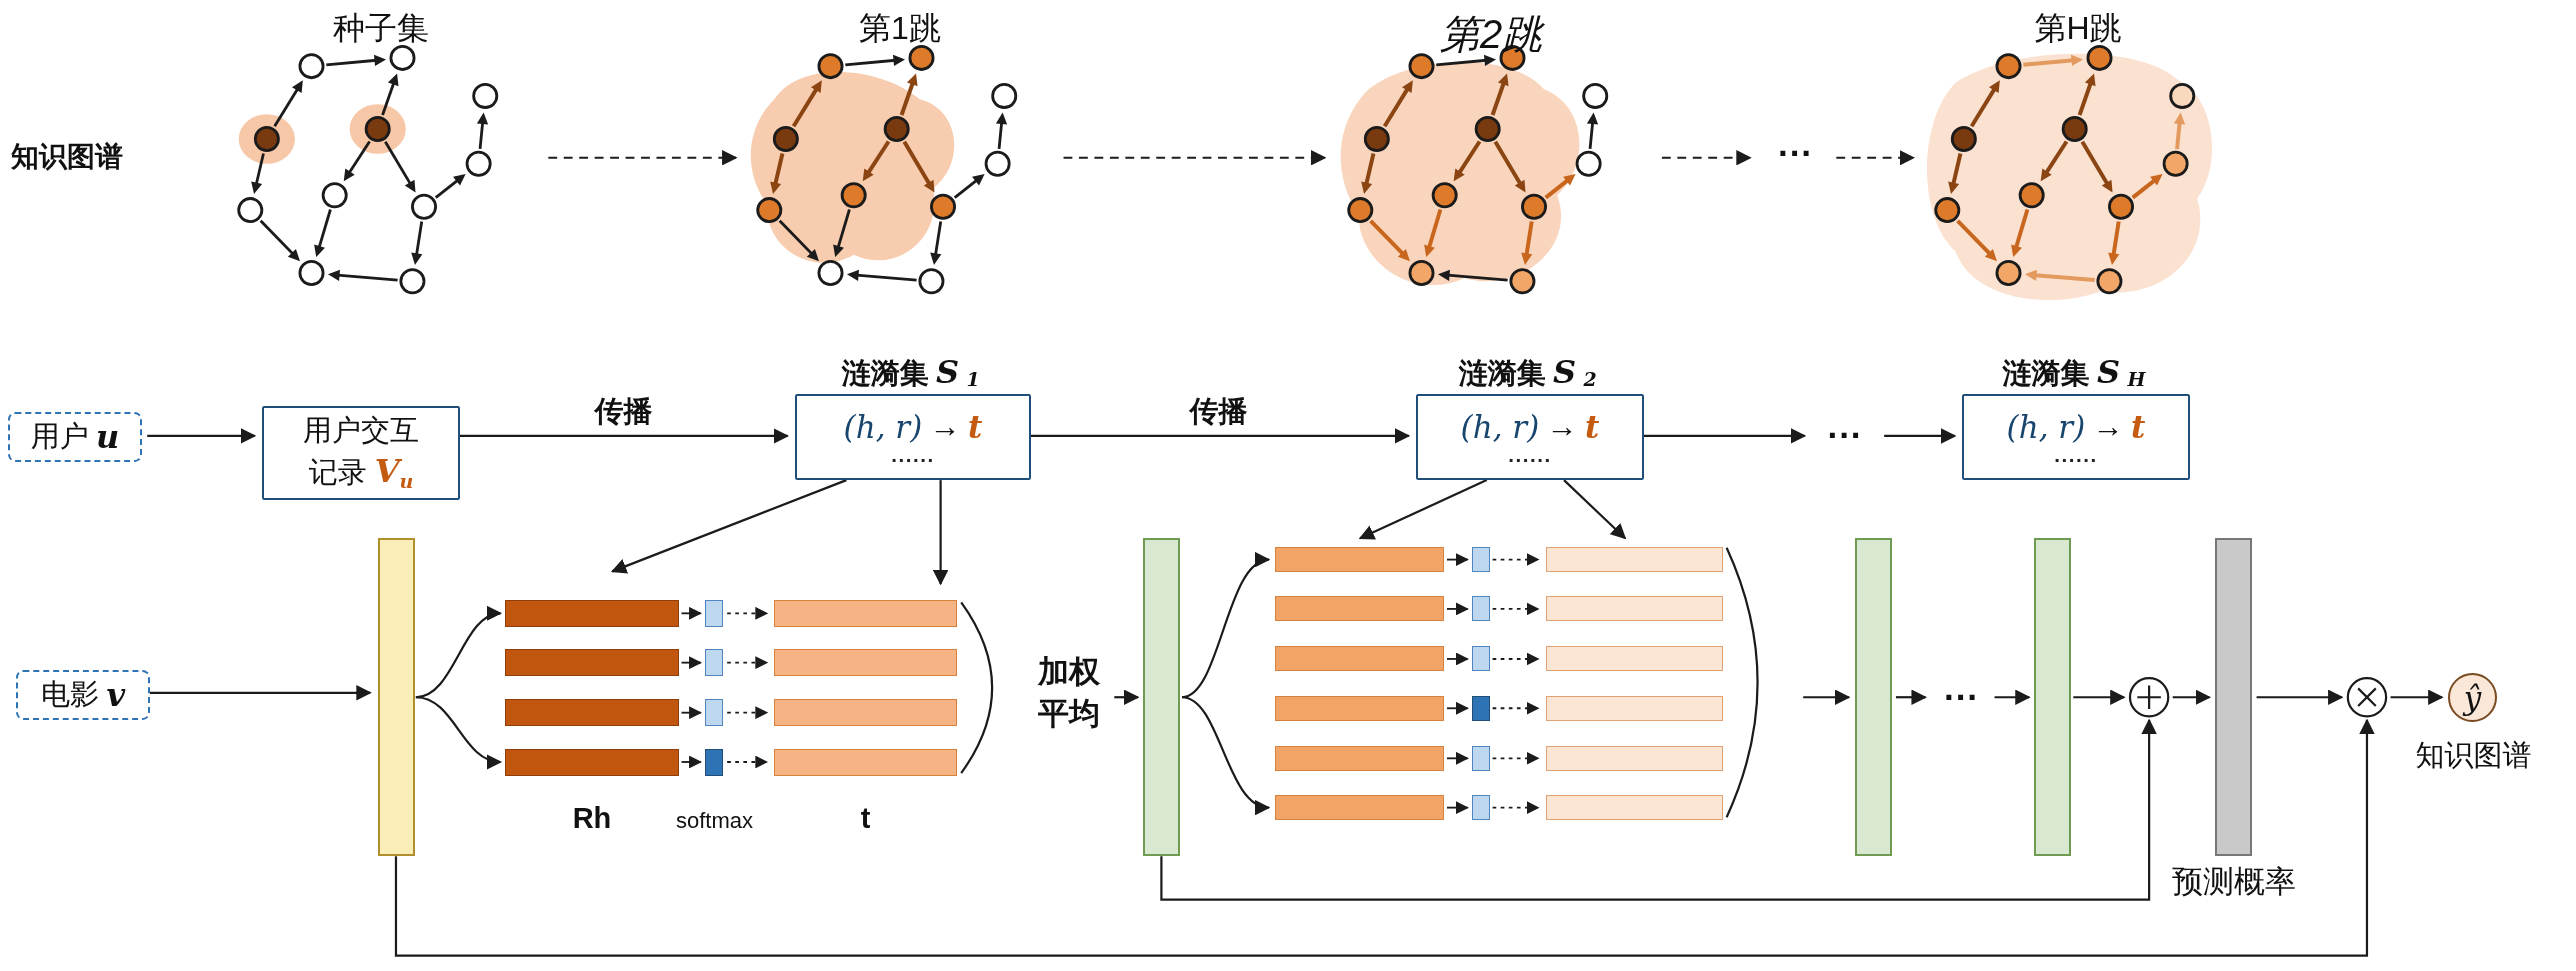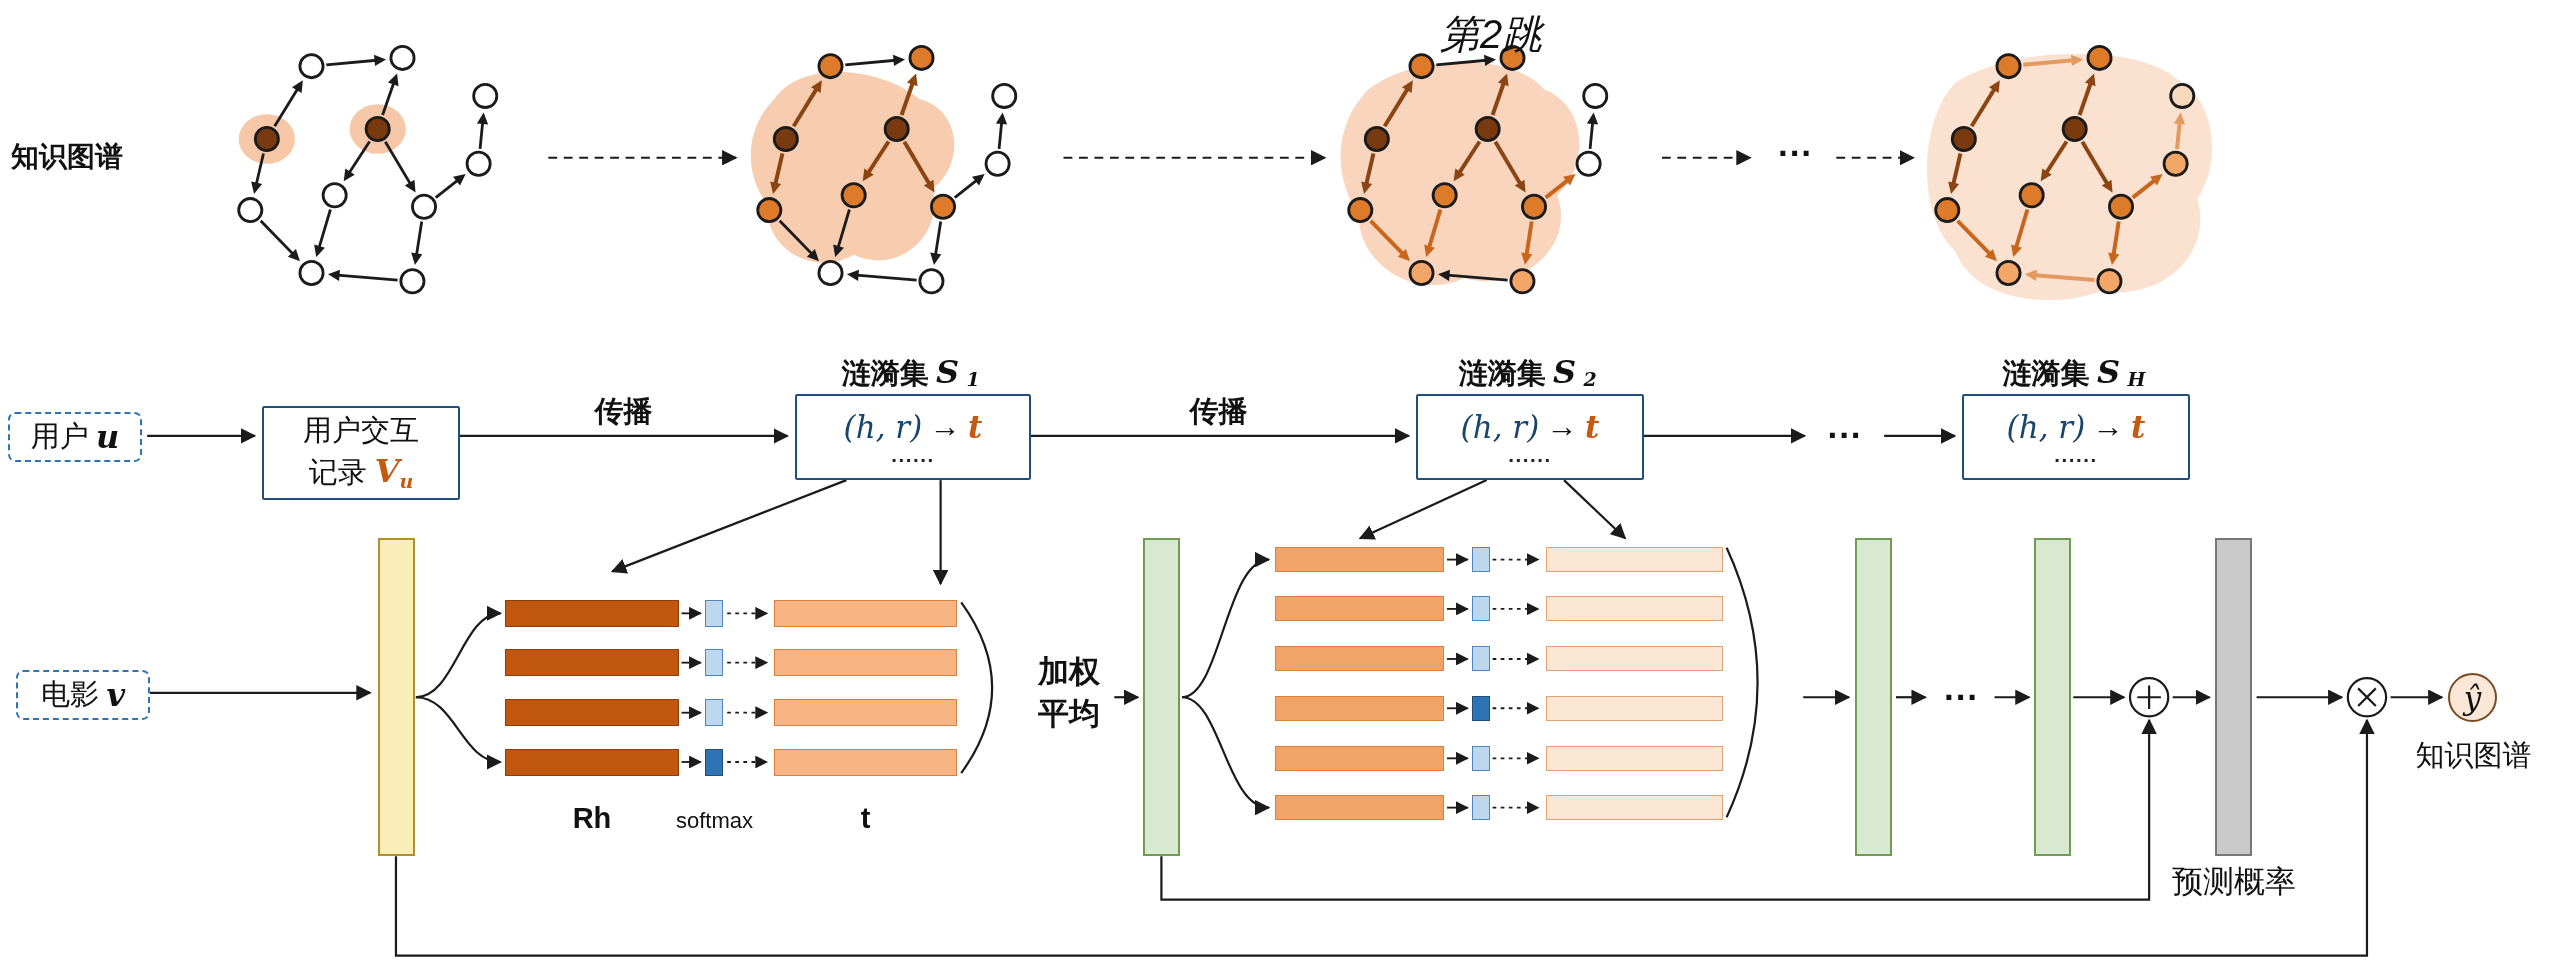--- a/index.html
+++ b/index.html
@@ -105,21 +105,24 @@
         <path d="M2904,947 H2936 M2920,931 V963" stroke="#1b1b1b" stroke-width="3" fill="none"></path>
       </g>
       <g>
         <circle cx="3216" cy="947" r="26" fill="#fff" stroke="#1b1b1b" stroke-width="3"></circle>
         <path d="M3204,935 L3228,959 M3228,935 L3204,959" stroke="#1b1b1b" stroke-width="3" fill="none"></path>
       </g>
     </svg>
 
   <div class="lbl" style="left:11px;top:138px;font-size:28px;font-weight:600;">知识图谱</div>
 
+  <div class="lbl ctr" style="left:232px;top:7.4px;width:298px;font-size:32px;">种子集</div>
+  <div class="lbl ctr" style="left:751px;top:7.4px;width:298px;font-size:32px;">第1跳</div>
   <div class="lbl ctr" style="left:1342px;top:7.4px;width:298px;font-size:40px;font-style:italic;">第2跳</div>
+  <div class="lbl ctr" style="left:1929px;top:7.4px;width:298px;font-size:32px;">第H跳</div>
 
   <svg id="kg0" class="kg-graph" viewBox="0 0 180 165" width="298" height="273" style="left:232px;top:43px;">
       <ellipse cx="21" cy="58" rx="17" ry="15" fill="#F2A36E" opacity="0.6"></ellipse>
       <ellipse cx="88" cy="52" rx="17" ry="15" fill="#F2A36E" opacity="0.6"></ellipse>
       <line x1="25.707145978673314" y1="50.32909544216201" x2="40.67777292206374" y2="25.932518201081322" stroke="#1b1b1b" stroke-width="1.7"></line>
       <polygon points="42.7698378014741,22.52322728648666 42.00662153991143,30.267741534526127 36.2108269851005,26.711231239528512" fill="#1b1b1b"></polygon>
       <line x1="18.961378548057496" y1="66.76607224335277" x2="14.171188925243895" y2="87.36388762145125" stroke="#1b1b1b" stroke-width="1.7"></line>
       <polygon points="13.265134946602782,91.25991972960804 11.539102117291462,83.67171765848873 18.162356701157996,85.21200942217861" fill="#1b1b1b"></polygon>
       <line x1="90.96434940686464" y1="43.50219836698801" x2="98.38878981154389" y2="22.218802540240873" stroke="#1b1b1b" stroke-width="1.7"></line>
       <polygon points="99.70627843681706,18.442001814457765 100.61095395950464,26.1712684160604 94.19039272567336,23.931537753096002" fill="#1b1b1b"></polygon>

